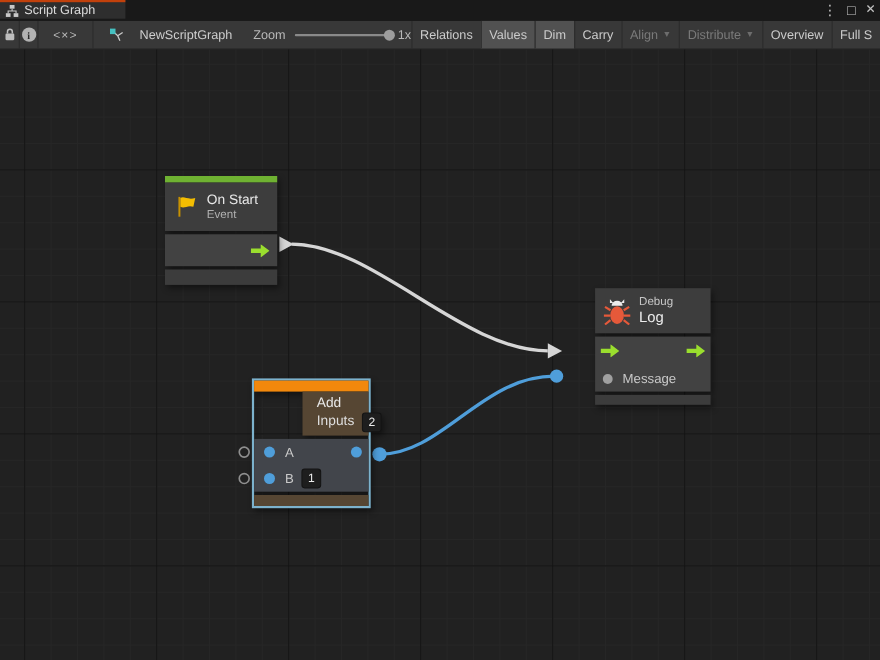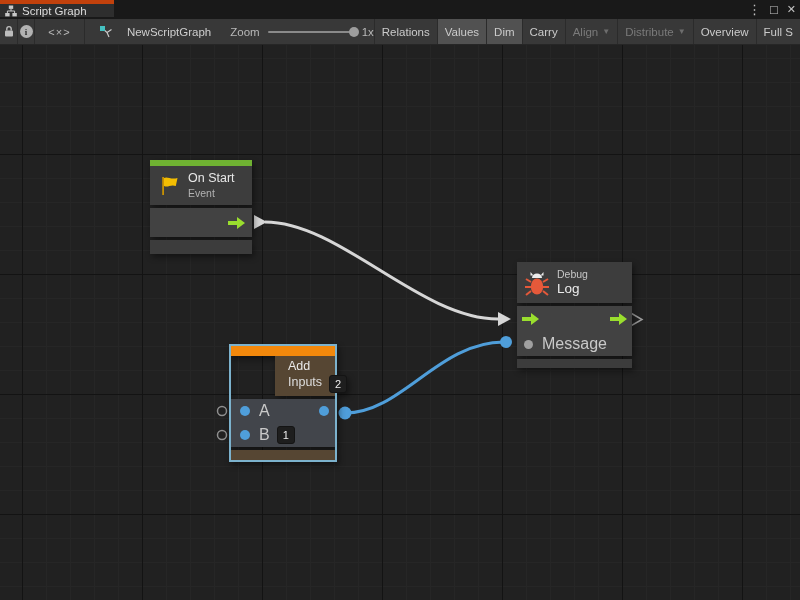--- a/index.html
+++ b/index.html
@@ -3,21 +3,21 @@
 <meta charset="utf-8">
 <style>
   html,body{margin:0;padding:0;background:#111;}
   .window{position:relative;width:800px;height:600px;overflow:hidden;
     font-family:"Liberation Sans",sans-serif;background:#191919;color:#ccc;
     -webkit-user-select:none;user-select:none;}
 
   
   .tab-bar{position:absolute;left:0;top:0;width:800px;height:19px;background:#191919;}
   .tab{position:absolute;left:0;top:0;height:17px;width:114px;background:#2e2e2e;
-    border-top:4px solid #c2410c;display:flex;align-items:center;gap:5px;padding-left:5px;box-sizing:border-box;}
+    border-top:2px solid #c2410c;display:flex;align-items:center;gap:5px;padding-left:5px;box-sizing:border-box;}
   .tab-label{font-size:11.5px;color:#dcdcdc;}
   .win-controls{position:absolute;right:4px;top:0;height:19px;display:flex;align-items:center;gap:9px;}
   .win-controls span{color:#c2c2c2;font-size:11px;line-height:1;cursor:default;}
 
   
   .toolbar{position:absolute;left:0;top:19px;width:800px;height:26px;background:#383838;
     border-bottom:1px solid #262626;box-sizing:border-box;display:flex;align-items:stretch;font-size:11.5px;}
   .tbtn{display:flex;align-items:center;justify-content:center;border-right:1px solid #2b2b2b;color:#c0c0c0;}
   .tbtn.lock{width:26px;}
   .tbtn.info{width:24px;}
@@ -55,33 +55,33 @@
   .n-title{font-size:12.5px;color:#e8e8e8;line-height:1.25;}
   .n-sub{font-size:10.5px;color:#b2b2b2;line-height:1.25;}
   .n-sur{font-size:10.5px;color:#c6c6c6;line-height:1.2;}
   .n-big{font-size:13.5px;color:#ececec;line-height:1.2;}
   .body{background:#424242;}
   .footer{background:#3c3c3c;}
   .gap{height:3px;}
   .prow{position:relative;display:flex;align-items:center;height:24px;}
   .vdot{width:10px;height:10px;border-radius:50%;background:#4f9eda;flex:0 0 auto;}
   .gdot{width:9px;height:9px;border-radius:50%;background:#a0a0a0;flex:0 0 auto;}
-  .plabel{font-size:16px;color:#c9c9c9;margin-left:9px;}
+  .plabel{font-size:12px;color:#c9c9c9;margin-left:9px;}
   .valbox{background:#1e1e1e;border:1px solid #141414;border-radius:3px;color:#ececec;
     font-size:11px;padding:0 5px;height:16px;display:flex;align-items:center;}
 
   
   .node-onstart{left:150px;top:160px;width:102px;}
   .node-onstart .band{height:6px;background:#6fb232;}
-  .node-onstart .hdr{height:39px;}
+  .node-onstart .hdr{height:44px;}
   .node-onstart .body{height:29px;display:flex;align-items:center;justify-content:flex-end;padding-right:7px;}
   .node-onstart .footer{height:14px;}
 
   
-  .node-debug{left:517px;top:262px;width:115px;border-radius:6px;}
+  .node-debug{left:541px;top:262px;width:105px;border-radius:6px;}
   .node-debug .hdr{height:41px;}
   .node-debug .row1{height:26px;display:flex;align-items:center;justify-content:space-between;padding:0 5px;}
   .node-debug .row2{height:24px;display:flex;align-items:center;padding-left:7px;}
   .node-debug .footer{height:9px;}
 
   
   .node-add{left:229px;top:344px;width:104px;border:2px solid #7cb2cd;}
   .node-add .band{height:10px;background:#f2880c;}
   .node-add .hdr{height:40px;background:#564633;margin-left:44px;}
   .node-add .body{background:#42454b;}

